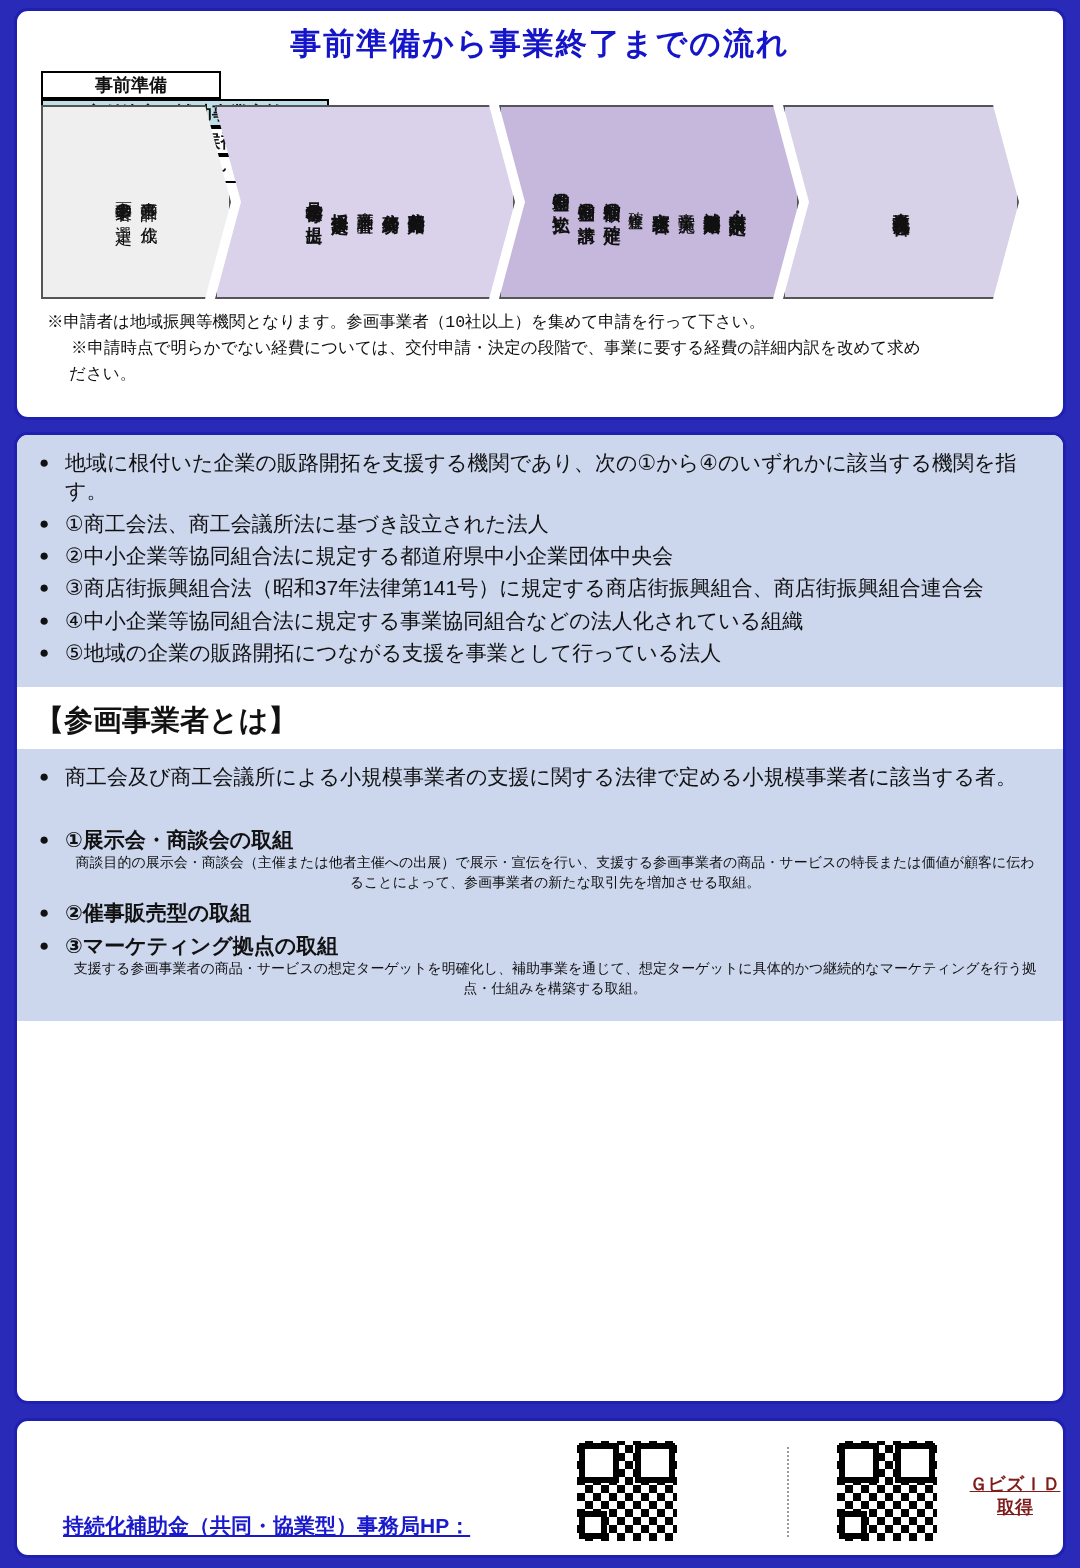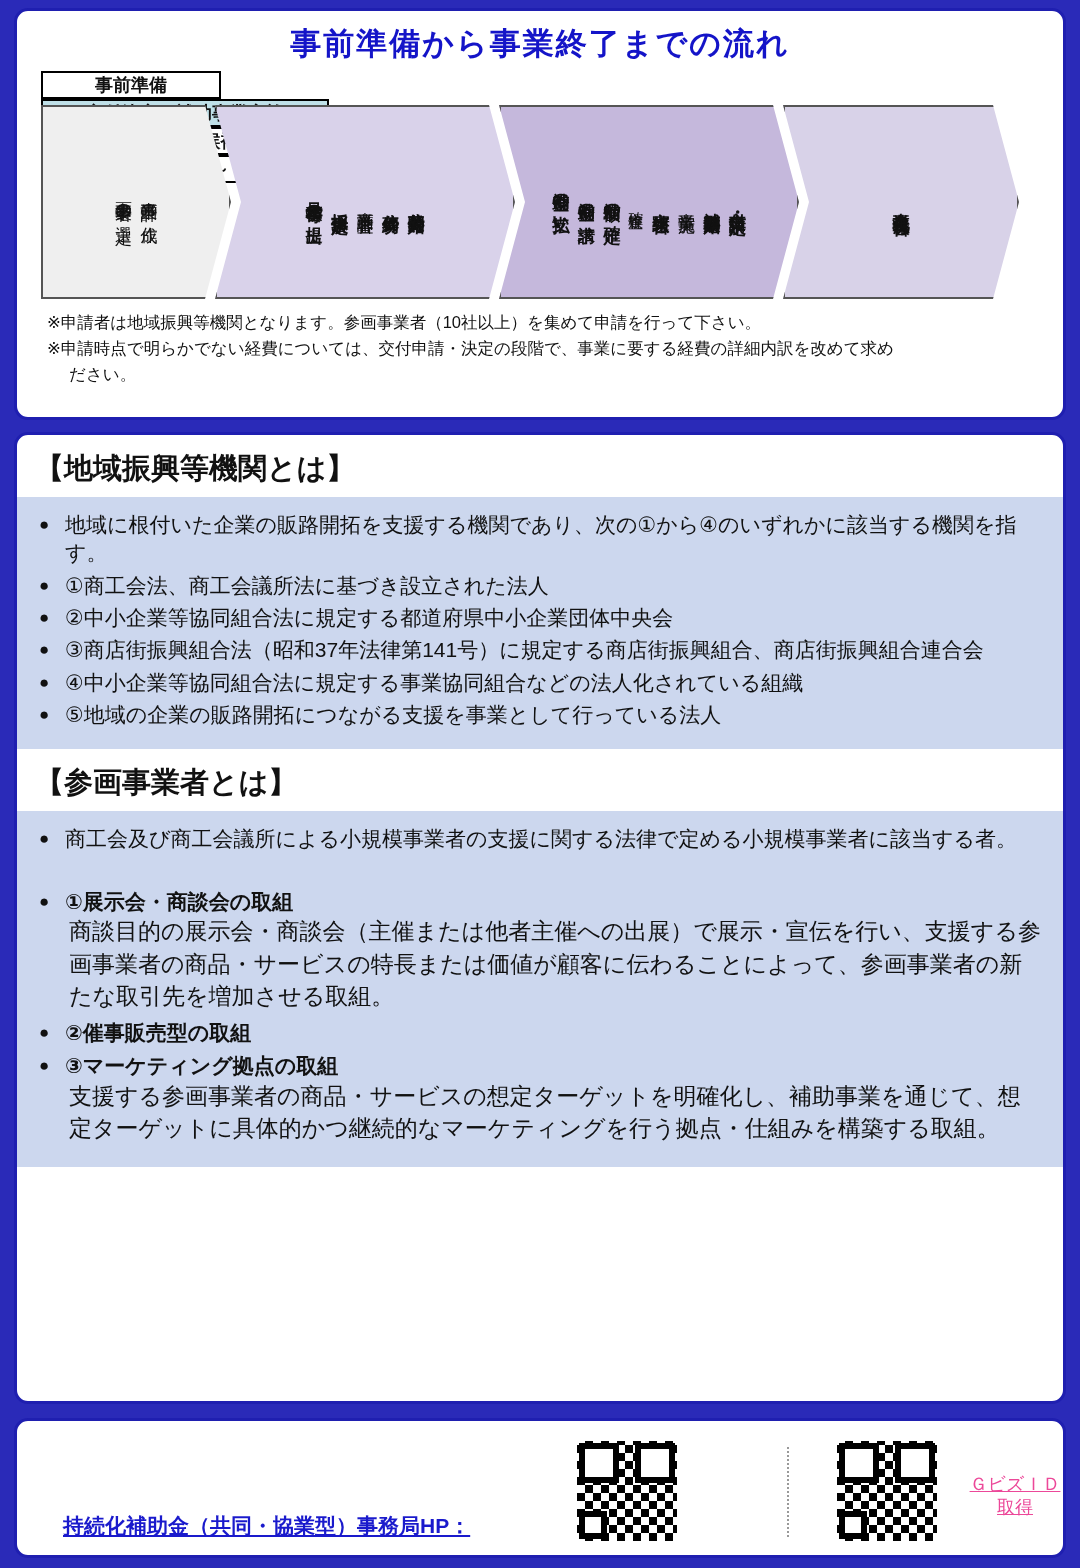--- a/index.html
+++ b/index.html
@@ -80,22 +80,22 @@
 
   .a1{width:190px;background:#efefef;}
   .a2{width:300px;background:#d9d2ea;}
   .a3{width:300px;background:#c5b8dc;}
   .a4{width:236px;background:#d8d2e8;margin-right:0;}
 
   .notes{
     position:absolute;left:30px;top:300px;width:998px;
     font-size:16.5px;line-height:1.45;
   }
-  .notes p{margin:0 0 2px 0;}
-  .notes .ind{padding-left:22px;text-indent:-22px;}
+  .notes p{margin:0 0 2px 0;font-family:Liberation Mono, monospace;}
+  .notes .ind{padding-left:22px;text-indent:-22px;margin-left:24px;}
   .notes .ind2{padding-left:22px;}
 
   
   .body-panel{
     position:absolute;left:14px;top:432px;width:1052px;height:972px;
     background:#ffffff;border:3px solid #1f1fb0;border-radius:14px;
     box-sizing:border-box;
     overflow:hidden;
   }
   .sec-head{
@@ -111,21 +111,21 @@
     flex:0 0 26px;font-size:17px;padding-top:3px;
   }
   .bul .txt{flex:1;}
 
   .torikumi .item{margin-bottom:6px;}
   .torikumi .head{
     display:flex;font-size:21px;font-weight:bold;line-height:1.3;
   }
   .torikumi .head .dot{flex:0 0 26px;font-size:17px;padding-top:3px;font-weight:normal;}
   .torikumi .desc{
-    font-size:23px;line-height:1.42;margin-left:30px;
+    font-size:14px;line-height:1.42;margin-left:30px;text-align:center;
   }
 
   
   .footer-panel{
     position:absolute;left:14px;top:1418px;width:1052px;height:140px;
     background:#ffffff;border:3px solid #1f1fb0;border-radius:14px;
     box-sizing:border-box;
   }
   .hp-link{
     position:absolute;left:46px;top:54px;font-size:21px;font-weight:bold;
@@ -150,21 +150,21 @@
   .qr-corner3{
     position:absolute;left:2px;bottom:2px;width:28px;height:28px;
     border:6px solid #000;background:#fff;box-sizing:border-box;
   }
   .divider{
     position:absolute;left:770px;top:26px;height:90px;
     border-left:2px dotted #999;
   }
   .gbiz{
     position:absolute;left:948px;top:52px;width:100px;text-align:center;
-    font-size:18px;font-weight:normal;color:#ec4899;text-decoration:underline;
+    font-size:18px;font-weight:bold;color:#7f1d1d;text-decoration:underline;
     line-height:1.25;
   }
 </style>
 </head>
 <body>
 
 <div class="page">
 
   <div class="flow-panel">
     <div class="flow-title">事前準備から事業終了までの流れ</div>
@@ -226,21 +226,20 @@
 
     <div class="notes">
       <p>※申請者は地域振興等機関となります。参画事業者（10社以上）を集めて申請を行って下さい。</p>
       <p class="ind">※申請時点で明らかでない経費については、交付申請・決定の段階で、事業に要する経費の詳細内訳を改めて求め</p>
       <p class="ind2">ださい。</p>
     </div>
   </div>
 
   <div class="body-panel">
 
-    <div class="sec-head">【地域振興等機関とは】</div>
     <div class="blue-block">
       <div class="bul">
         <span class="dot">●</span>
         <span class="txt">地域に根付いた企業の販路開拓を支援する機関であり、次の①から④のいずれかに該当する機関を指す。</span>
       </div>
       <div class="bul">
         <span class="dot">●</span>
         <span class="txt">①商工会法、商工会議所法に基づき設立された法人</span>
       </div>
       <div class="bul">

